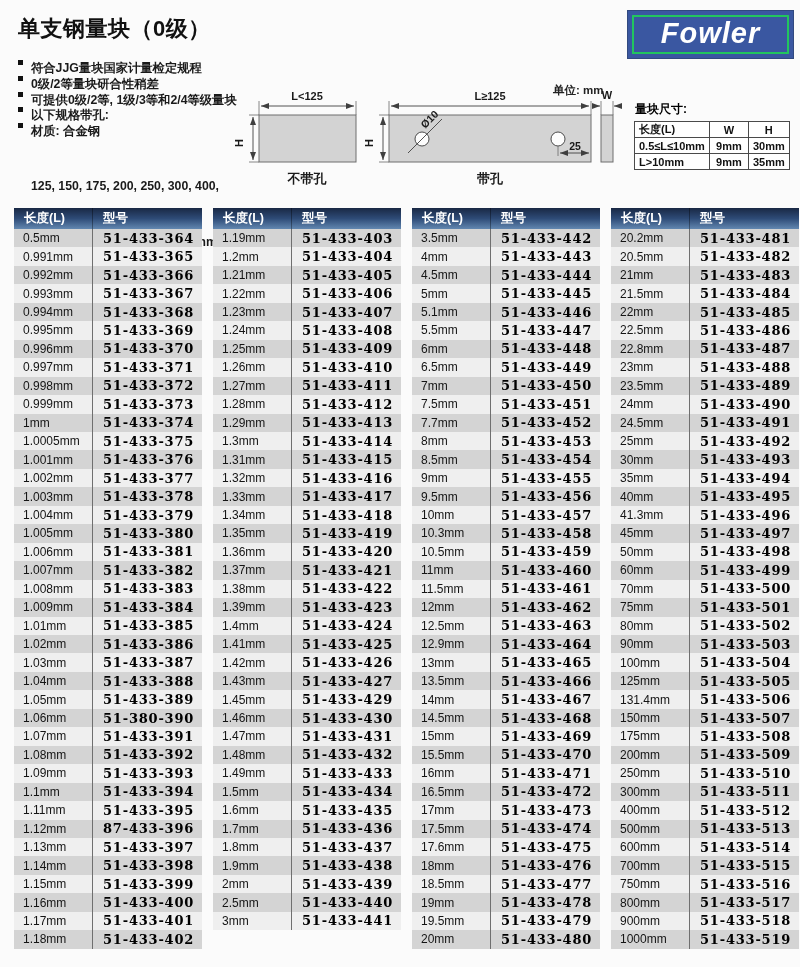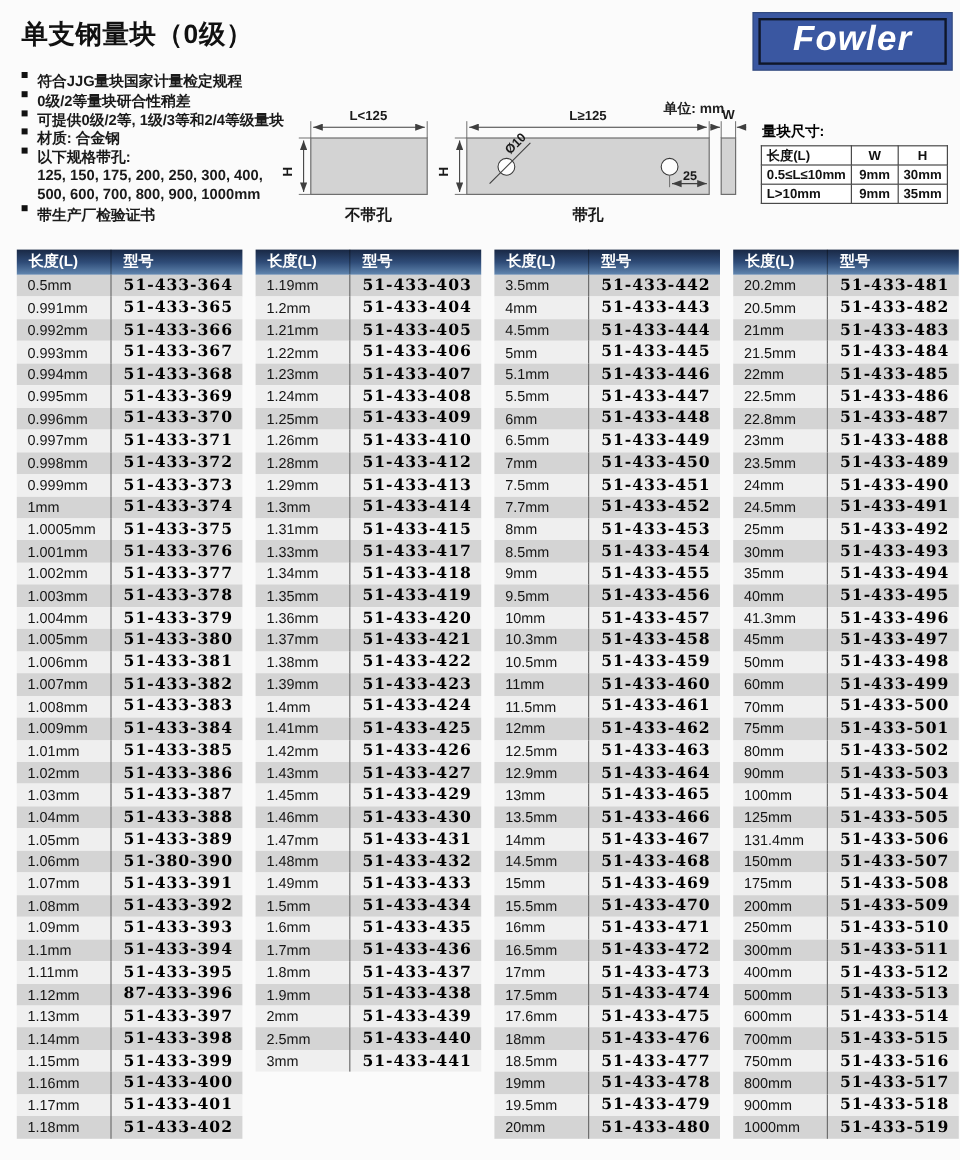--- a/index.html
+++ b/index.html
@@ -12,35 +12,35 @@
   .page-title{
     position:absolute;left:18px;top:14px;margin:0;
     font-size:22px;font-weight:bold;letter-spacing:.5px;color:#111;
   }
   .logo{
     position:absolute;left:628px;top:11px;width:165px;height:47px;
     box-sizing:border-box;padding:4px;background:#3a57a1;
     box-shadow:0 0 0 1px #31497f;
   }
   .logo-inner{
-    height:100%;box-sizing:border-box;border:2px solid #0f172a;
+    height:100%;box-sizing:border-box;border:2px solid #22c55e;
     display:flex;align-items:center;justify-content:center;
   }
   .logo-text{
     color:#fff;font-style:italic;font-weight:bold;font-size:29px;
     letter-spacing:1px;line-height:1;padding-bottom:2px;
   }
   
   .features{
     position:absolute;left:18px;top:60px;margin:0;padding:0;list-style:none;
     font-size:12.3px;font-weight:bold;color:#1a1a1a;
   }
   .features li{display:flex;height:15.8px;white-space:nowrap;}
   .sq{width:5px;height:5px;background:#111;margin-right:8px;flex:none;}
-  .features li.cont{padding-left:13px;}
+  .features li.cont{padding-left:13px;margin-top:40px;}
   
   .unit-note{
     position:absolute;left:553px;top:83px;width:62px;text-align:left;
     font-size:11.5px;font-weight:bold;color:#222;
   }
   
   .diagram-svg{position:absolute;left:230px;top:84px;}
   .diagram-svg text{font-family:"Liberation Sans",sans-serif;fill:#1a1a1a;}
   .dim{stroke:#3f3f3f;stroke-width:.9;fill:none;}
   .ext{stroke:#6a6a6a;stroke-width:.8;fill:none;}
@@ -103,25 +103,25 @@
   <li>
       <span class="sq"></span>
       <span>0级/2等量块研合性稍差</span>
     </li>
   <li>
       <span class="sq"></span>
       <span>可提供0级/2等, 1级/3等和2/4等级量块</span>
     </li>
   <li>
       <span class="sq"></span>
-      <span>材质: 合金钢</span>
+      <span>以下规格带孔:</span>
     </li>
   <li>
       <span class="sq"></span>
-      <span>以下规格带孔:</span>
+      <span>材质: 合金钢</span>
     </li>
   <li class="cont">
       <span>125, 150, 175, 200, 250, 300, 400,</span>
     </li>
   <li class="cont">
       <span>500, 600, 700, 800, 900, 1000mm</span>
     </li>
   <li>
       <span class="sq"></span>
       <span>带生产厂检验证书</span>
@@ -392,34 +392,42 @@
         </div>
         <div class="prow">
           <span class="c1">1.25mm</span>
           <span class="c2">51-433-409</span>
         </div>
         <div class="prow">
           <span class="c1">1.26mm</span>
           <span class="c2">51-433-410</span>
         </div>
         <div class="prow">
+          <span class="c1">1.27mm</span>
+          <span class="c2">51-433-411</span>
+        </div>
+        <div class="prow">
           <span class="c1">1.28mm</span>
           <span class="c2">51-433-412</span>
         </div>
         <div class="prow">
           <span class="c1">1.29mm</span>
           <span class="c2">51-433-413</span>
         </div>
         <div class="prow">
           <span class="c1">1.3mm</span>
           <span class="c2">51-433-414</span>
         </div>
         <div class="prow">
           <span class="c1">1.31mm</span>
           <span class="c2">51-433-415</span>
+        </div>
+        <div class="prow">
+          <span class="c1">1.32mm</span>
+          <span class="c2">51-433-416</span>
         </div>
         <div class="prow">
           <span class="c1">1.33mm</span>
           <span class="c2">51-433-417</span>
         </div>
         <div class="prow">
           <span class="c1">1.34mm</span>
           <span class="c2">51-433-418</span>
         </div>
         <div class="prow">

